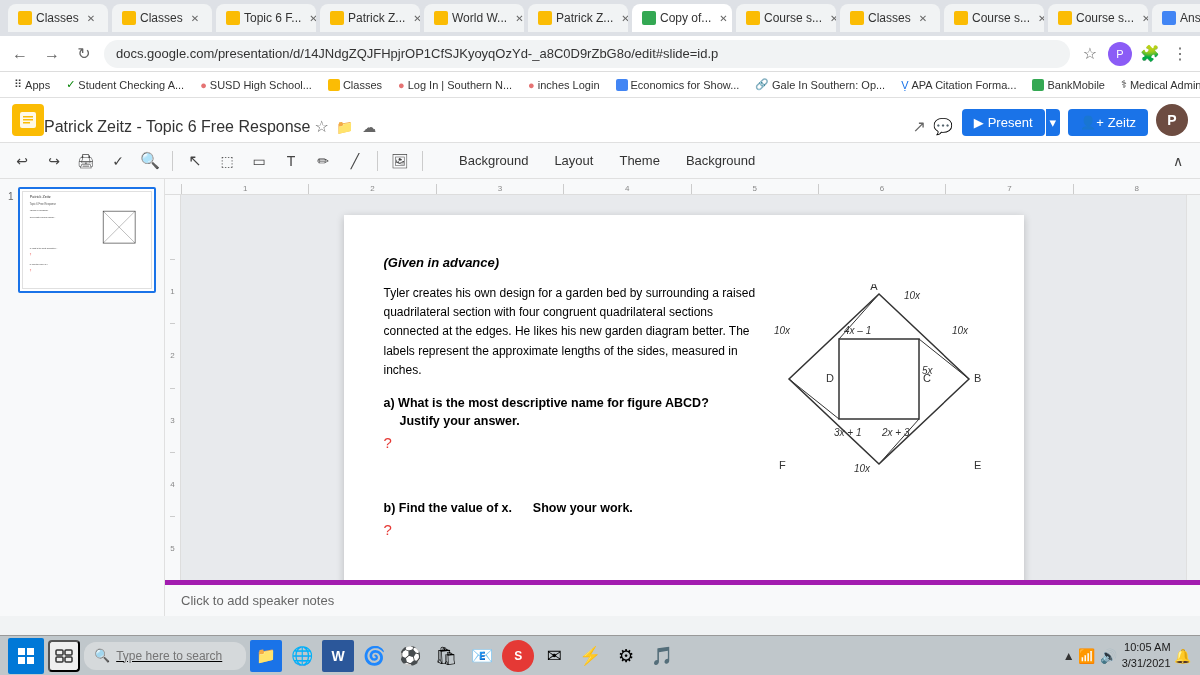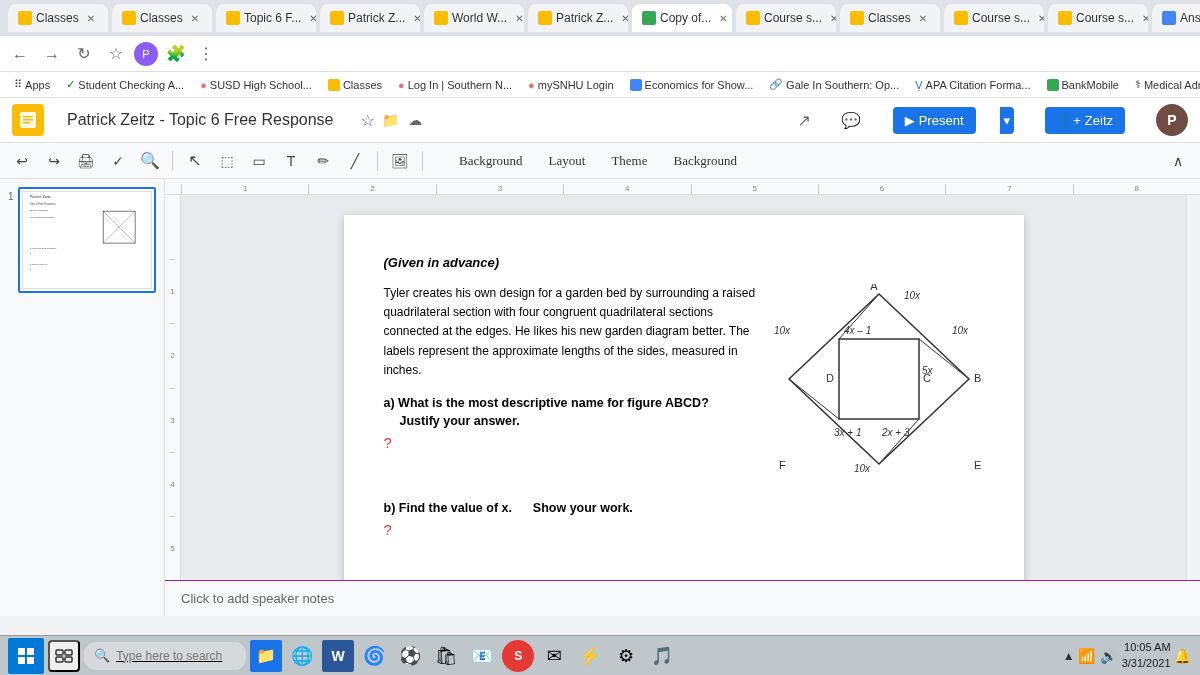--- a/index.html
+++ b/index.html
@@ -19,53 +19,53 @@
     .browser-bar { background: #fff; height: 36px; display: flex; align-items: center; padding: 0 8px; gap: 8px; border-bottom: 1px solid #ddd; }
     .nav-btn { width: 24px; height: 24px; border: none; background: none; cursor: pointer; color: #666; font-size: 16px; display: flex; align-items: center; justify-content: center; border-radius: 50%; }
     .url-bar { flex: 1; height: 28px; background: #f1f3f4; border: none; border-radius: 14px; padding: 0 12px; font-size: 13px; color: #333; outline: none; }
     .browser-icons { display: flex; gap: 6px; align-items: center; }
 
     .bookmarks-bar { background: #fff; height: 26px; display: flex; align-items: center; padding: 0 8px; gap: 4px; border-bottom: 1px solid #e0e0e0; font-size: 11px; overflow: hidden; }
     .bookmark-item { padding: 2px 6px; border-radius: 4px; cursor: pointer; white-space: nowrap; display: flex; align-items: center; gap: 3px; color: #333; }
 
     
     .app-header { background: #fff; border-bottom: 1px solid #e0e0e0; }
-    .app-title-bar { display: flex; align-items: center; padding: 6px 12px; gap: 23px; height: 44px; }
+    .app-title-bar { display: flex; align-items: flex-end; padding: 6px 12px; gap: 0; height: 44px; }
     .app-logo { width: 32px; height: 32px; background: #fbbc04; border-radius: 4px; display: flex; align-items: center; justify-content: center; color: white; font-weight: bold; font-size: 14px; flex-shrink: 0; }
     .app-title { font-size: 16px; color: #333; font-weight: normal; }
     .title-icons { display: flex; gap: 8px; align-items: center; margin-left: 4px; color: #666; font-size: 16px; }
     .spacer { flex: 1; }
     .header-btn { display: flex; align-items: center; gap: 4px; padding: 6px 12px; border-radius: 4px; font-size: 13px; cursor: pointer; border: none; }
     .present-btn { background: #1a73e8; color: white; }
     .share-btn { background: #1a73e8; color: white; }
     .menu-bar { display: flex; padding: 0 12px; gap: 2px; height: 28px; align-items: center; }
     .menu-item { padding: 4px 8px; font-size: 13px; color: #333; cursor: pointer; border-radius: 4px; }
     .last-edit { font-size: 12px; color: #666; margin-left: 8px; }
 
     
     .toolbar { background: #f8f9fa; border-bottom: 1px solid #e0e0e0; height: 36px; display: flex; align-items: center; padding: 0 8px; gap: 4px; }
     .toolbar-btn { width: 28px; height: 28px; display: flex; align-items: center; justify-content: center; border: none; background: none; cursor: pointer; border-radius: 4px; font-size: 14px; color: #444; }
     .toolbar-sep { width: 1px; height: 20px; background: #ccc; margin: 0 4px; }
     .tabs-row { background: #f8f9fa; border-bottom: 1px solid #e0e0e0; display: flex; align-items: center; padding: 0 8px; height: 32px; gap: 2px; }
-    .tab-btn { padding: 4px 12px; font-size: 13px; color: #333; cursor: pointer; border-radius: 4px; border: none; background: none; font-family: Liberation Serif, serif; }
+    .tab-btn { padding: 4px 12px; font-size: 13px; color: #333; cursor: pointer; border-radius: 4px; border: none; background: none; }
 
     
     .main-area { display: flex; height: calc(675px - 36px - 36px - 26px - 44px - 28px - 36px - 32px); }
     
     
     .slides-panel { width: 165px; background: #f8f9fa; border-right: 1px solid #e0e0e0; overflow-y: auto; padding: 8px; }
     .slide-thumb { background: white; border: 1px solid #ddd; border-radius: 2px; margin-bottom: 8px; cursor: pointer; padding: 2px; }
     .slide-thumb-inner { background: #fff; width: 100%; aspect-ratio: 4/3; border: 1px solid #e0e0e0; display: flex; align-items: center; justify-content: center; overflow: hidden; }
 
     
     .canvas-area { flex: 1; background: #e8eaed; display: flex; flex-direction: column; align-items: center; padding: 16px; overflow: auto; position: relative; }
     .slide-canvas { background: white; width: 760px; min-height: 430px; box-shadow: 0 2px 8px rgba(0,0,0,0.2); padding: 40px; position: relative; }
 
     
-    .notes-area { height: 36px; background: #f8f9fa; border-top: 1px solid #a21caf; display: flex; align-items: center; padding: 0 16px; font-size: 13px; color: #666; cursor: pointer; }
+    .notes-area { height: 36px; background: #f8f9fa; border-top: 5px solid #a21caf; display: flex; align-items: center; padding: 0 16px; font-size: 13px; color: #666; cursor: pointer; }
 
     
     .slide-content { font-family: Arial, sans-serif; }
 
     
     .taskbar { background: #c0c7cb; height: 40px; display: flex; align-items: center; padding: 0 8px; gap: 4px; border-top: 1px solid #999; position: fixed; bottom: 0; width: 1200px; }
     .taskbar-start { width: 36px; height: 36px; background: #0078d7; border: none; border-radius: 2px; display: flex; align-items: center; justify-content: center; cursor: pointer; }
     .taskbar-search { display: flex; align-items: center; background: #d5d9db; border-radius: 12px; padding: 4px 10px; gap: 6px; height: 28px; }
     .taskbar-search input { border: none; background: none; font-size: 12px; outline: none; width: 120px; text-decoration: underline; }
     .taskbar-icon { width: 32px; height: 32px; display: flex; align-items: center; justify-content: center; cursor: pointer; border-radius: 4px; }
@@ -138,20 +138,21 @@
     <span>Answers</span>
 
   </div>
 
 </div>
 
 <div class="browser-bar">
   <button class="nav-btn">←</button>
   <button class="nav-btn">→</button>
   <button class="nav-btn">↻</button>
+  <input class="url-bar" type="text" value="docs.google.com/presentation/d/14JNdgZQJFHpjrOP1CfSJKyoyqOzYd-_a8C0D9rZbG8o/edit#slide=id.p" style="">
   <div class="browser-icons">
     <button class="nav-btn">☆</button>
     <button class="nav-btn" style="background:#8b5cf6; color:white; border-radius:50%; width:24px; height:24px; font-size:11px;">P</button>
     <button class="nav-btn">🧩</button>
     <button class="nav-btn">⋮</button>
   </div>
 </div>
 
 <div class="bookmarks-bar">
   <span class="bookmark-item">
@@ -169,21 +170,21 @@
   <span class="bookmark-item">
     <span style="background:#fbbc04; width:12px; height:12px; border-radius:2px; display:inline-block;"></span>
     <span>Classes</span>
   </span>
   <span class="bookmark-item">
     <span style="color:#e57373;">●</span>
     <span>Log In | Southern N...</span>
   </span>
   <span class="bookmark-item">
     <span style="color:#e57373;">●</span>
-    <span>mySNHU Login</span>
+    <span>inches Login</span>
   </span>
   <span class="bookmark-item">
     <span style="background:#4285f4; width:12px; height:12px; border-radius:2px; display:inline-block;"></span>
     <span>Economics for Show...</span>
   </span>
   <span class="bookmark-item">
     <span>🔗</span>
     <span>Gale In Southern: Op...</span>
   </span>
   <span class="bookmark-item">

